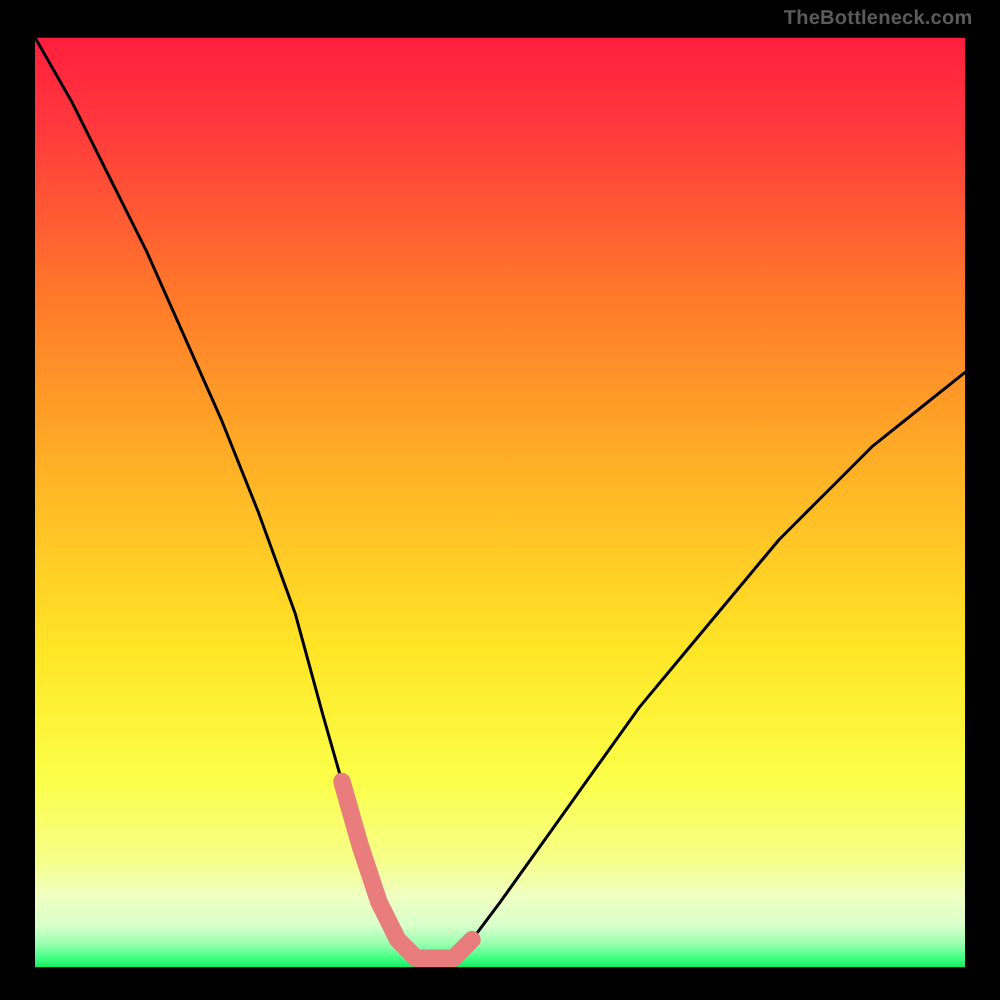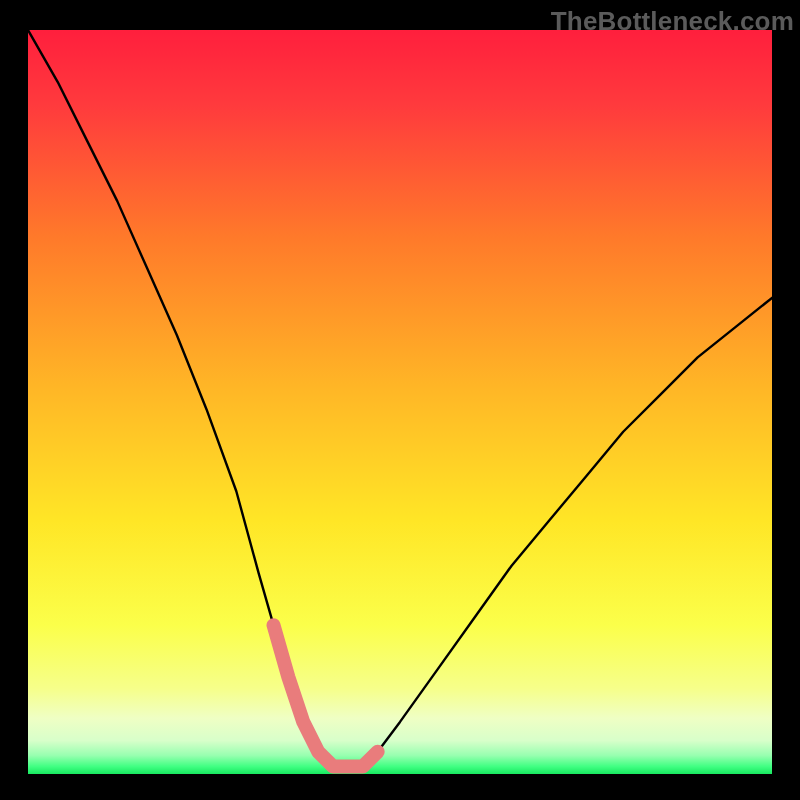--- a/index.html
+++ b/index.html
@@ -13,23 +13,23 @@
   }
   .stage {
     position: relative;
     width: 800px;
     height: 800px;
     background: #000;
   }
   .watermark {
     position: absolute;
     top: 6px;
-    right: 6px;
+    right: 22px;
     color: #5b5b5b;
-    font-size: 26px;
+    font-size: 16px;
     font-weight: 600;
     letter-spacing: 0.2px;
     z-index: 10;
   }
   .plot {
     position: absolute;
     left: 28px;
     top: 30px;
     width: 744px;
     height: 744px;

